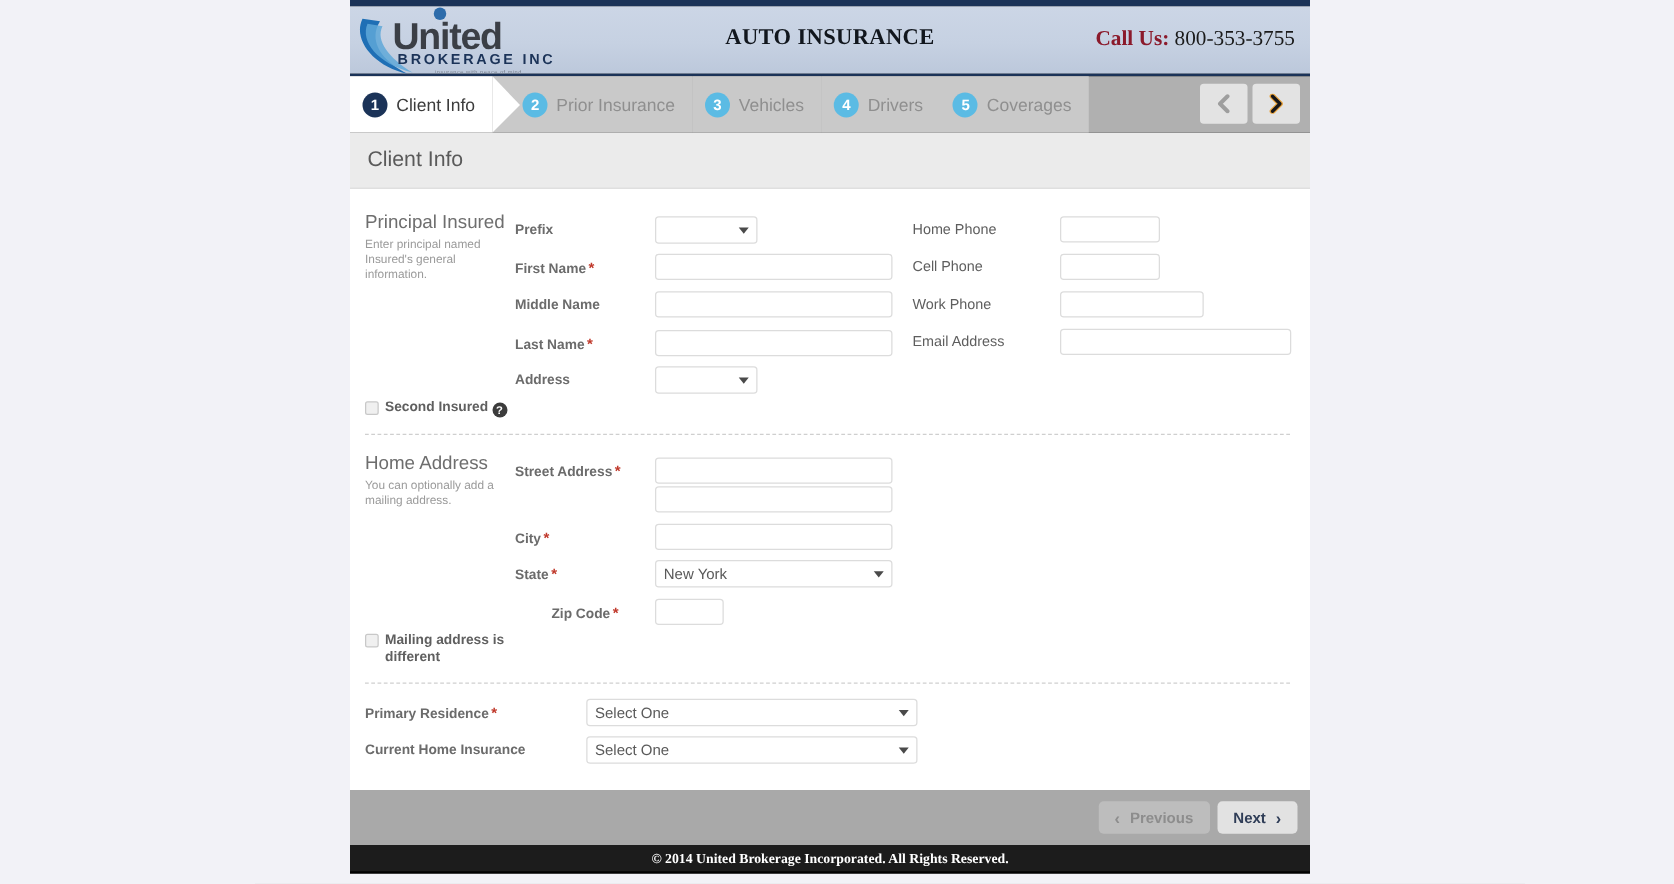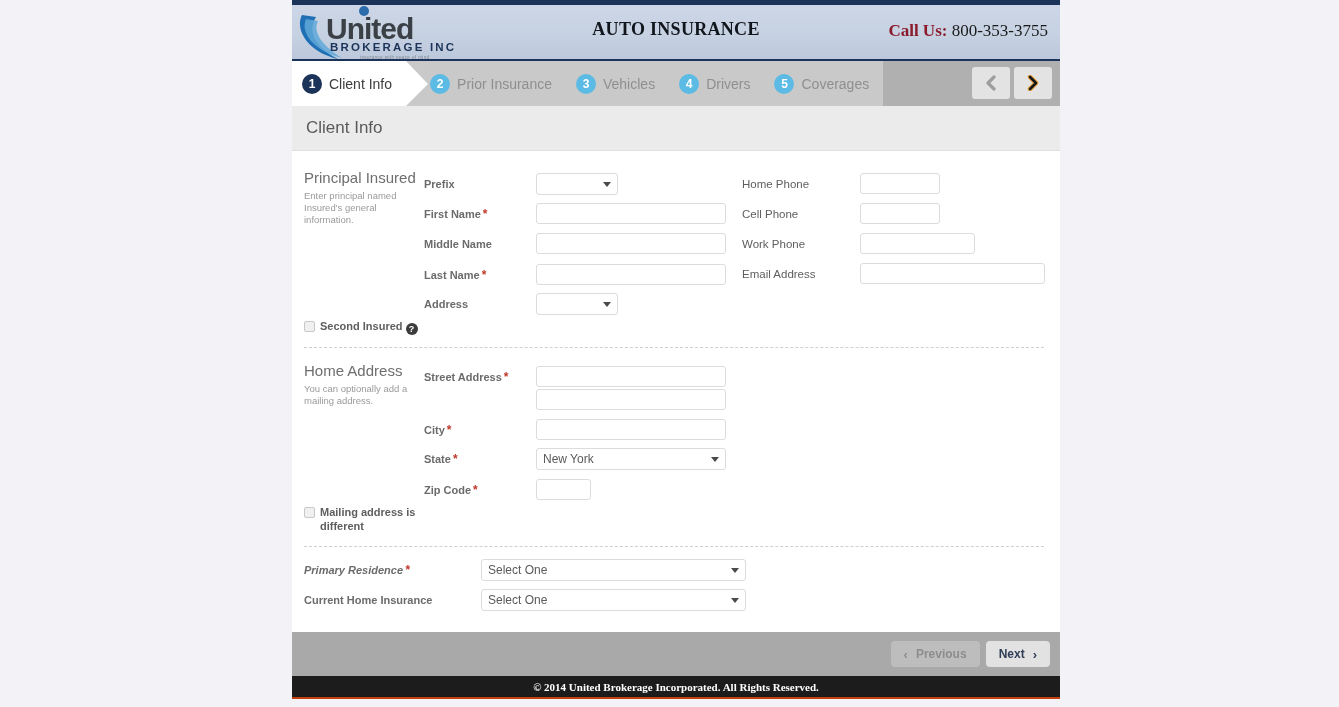--- a/index.html
+++ b/index.html
@@ -10,23 +10,23 @@
     font-family: "Liberation Sans", sans-serif;
     overflow: hidden;
   }
   #page {
     position: relative;
     width: 1339px; height: 707px;
     background: #f2f2f7;
   }
   #app {
     position: absolute;
-    left: 292px; top: 0;
+    left: 280px; top: 0;
     width: 768px; height: 699px;
-    background: #c2410c;
+    background: #000000;
   }
 
   
   .top-stripe {
     height: 5px;
     background: #1b3358;
   }
   .header {
     position: relative;
     height: 56px;
@@ -466,37 +466,37 @@
           <span class="lbl" style="width:112px;">
             <span>State</span><span class="req">*</span>
           </span>
           <div class="sel" style="width:190px;">
             <span>New York</span>
             <span class="caret"></span>
           </div>
         </div>
 
         <div class="row" style="left:132px; top:328px;">
-          <span class="lbl" style="width:112px;">
+          <span class="lbl" style="width:112px;text-align:center;">
             <span>Zip Code</span><span class="req">*</span>
           </span>
           <input class="txt" style="width: 55px;" value="">
         </div>
 
         <div class="chk-row" style="left:12px; top:354px; width:112px;">
           <span class="chk"></span>
           <span class="chk-lbl">Mailing address is different</span>
         </div>
       </div>
 
       <div class="divider" style="top:395px;"></div>
 
       <div class="section">
         <div class="row" style="left:12px; top:408px;">
-          <span class="lbl" style="width:177px;font-style:italic;">
+          <span class="lbl" style="width:177px;">
             <span>Primary Residence</span><span class="req">*</span>
           </span>
           <div class="sel" style="width:265px;">
             <span>Select One</span>
             <span class="caret"></span>
           </div>
         </div>
 
         <div class="row" style="left:12px; top:438px;">
           <span class="lbl" style="width:177px;">Current Home Insurance</span>

